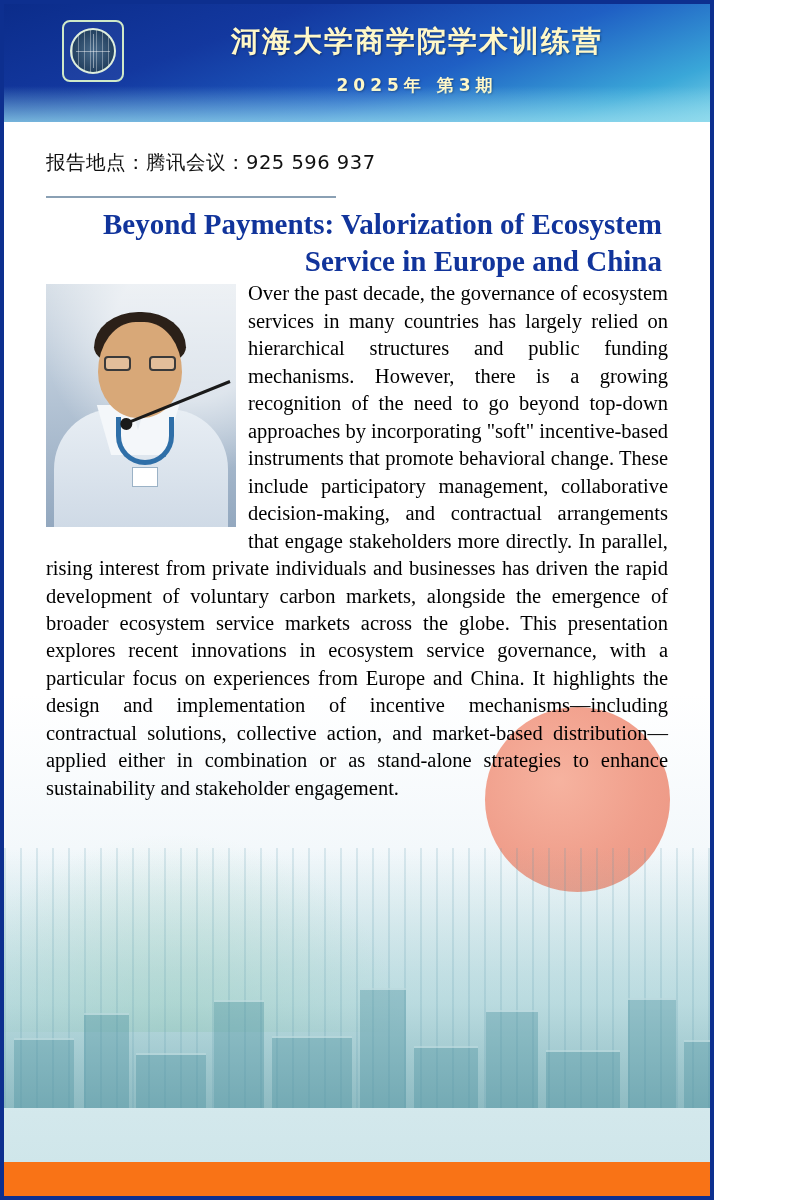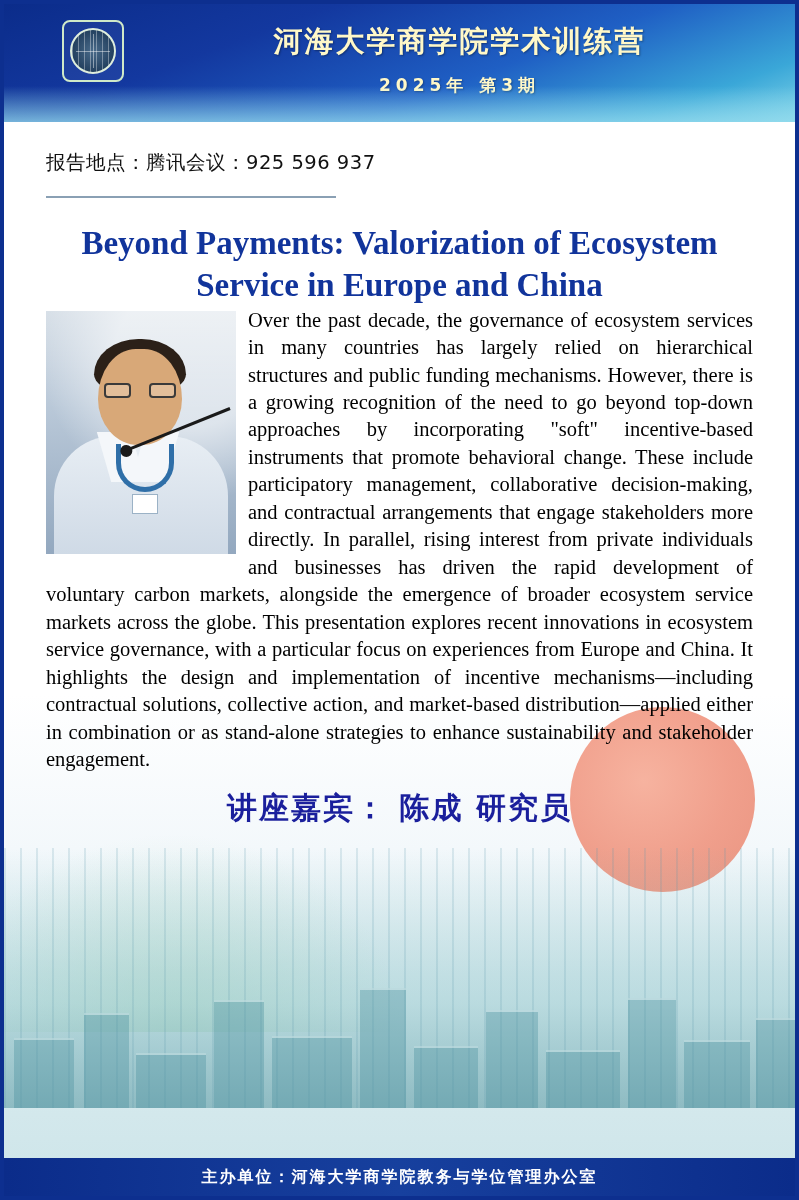--- a/index.html
+++ b/index.html
@@ -5,21 +5,21 @@
   * { box-sizing: border-box; margin: 0; padding: 0; }
   body {
     width: 799px;
     height: 1200px;
     font-family: "Liberation Sans", sans-serif;
     background: #ffffff;
     overflow: hidden;
     position: relative;
   }
   .poster {
-    width: 799px;
+    width: 714px;
     height: 1200px;
     position: relative;
     background: #f97316;
     border: 4px solid #0d2f8f;
     overflow: hidden;
   }
 
   
   .header {
     position: relative;
@@ -161,25 +161,25 @@
     margin: 16px 0 8px 0;
     width: 290px;
     height: 2px;
     background: #8aa0b4;
   }
 
   
   .en-title {
     font-family: "Liberation Serif", serif;
     font-weight: bold;
-    font-size: 33px;
+    font-size: 29px;
     line-height: 1.28;
     color: #11349b;
-    text-align: center;
-    margin-top: 24px;
+    text-align: right;
+    margin-top: 8px;
     padding: 0 6px;
   }
 
   
   .abstract {
     margin-top: 0;
     font-family: "Liberation Serif", serif;
     font-size: 20.5px;
     line-height: 1.34;
     color: #000000;
@@ -372,22 +372,18 @@
           <div class="head"></div>
           <div class="glasses">
               <i></i>
               <i></i>
             </div>
           <div class="mic"></div>
         </div>
         <span>Over the past decade, the governance of ecosystem services in many countries has largely relied on hierarchical structures and public funding mechanisms. However, there is a growing recognition of the need to go beyond top-down approaches by incorporating "soft" incentive-based instruments that promote behavioral change. These include participatory management, collaborative decision-making, and contractual arrangements that engage stakeholders more directly. In parallel, rising interest from private individuals and businesses has driven the rapid development of voluntary carbon markets, alongside the emergence of broader ecosystem service markets across the globe. This presentation explores recent innovations in ecosystem service governance, with a particular focus on experiences from Europe and China. It highlights the design and implementation of incentive mechanisms—including contractual solutions, collective action, and market-based distribution—applied either in combination or as stand-alone strategies to enhance sustainability and stakeholder engagement.</span>
       </div>
 
-      <div class="guest-title">讲座嘉宾： 陈成  研究员</div>
 
     </div>
   </div>
 
-  <div class="footer">
-    <div class="footer-text">主办单位：河海大学商学院教务与学位管理办公室</div>
-  </div>
 
 </div>
 
 </body></html>

